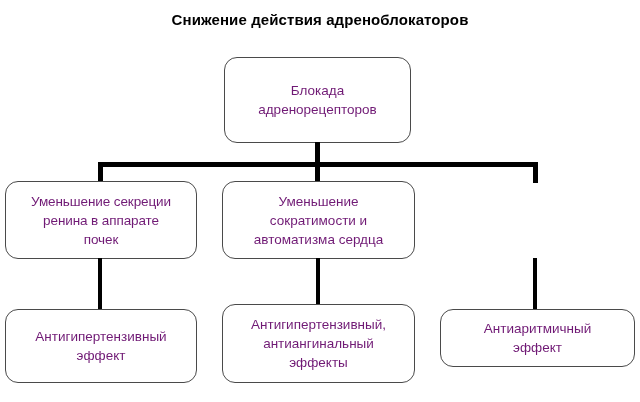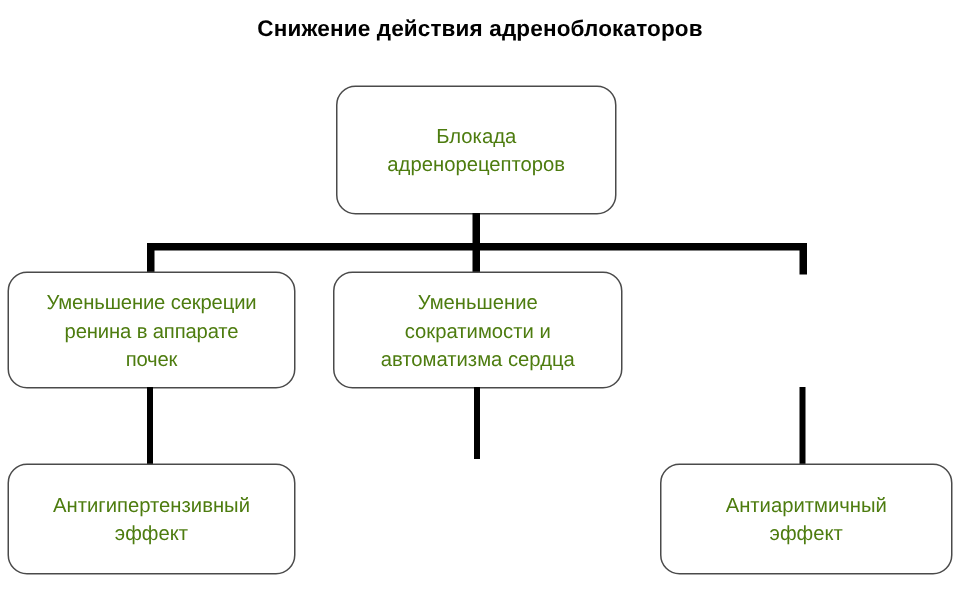--- a/index.html
+++ b/index.html
@@ -33,21 +33,21 @@
   .node {
     position: absolute;
     box-sizing: border-box;
     border: 1.3px solid #4a4a4a;
     border-radius: 13px;
     background: #ffffff;
     display: flex;
     align-items: center;
     justify-content: center;
     text-align: center;
-    color: #4d7c0f;
+    color: #701a75;
     font-size: 13.5px;
     line-height: 19px;
     padding: 2px 1px;
   }
   .node .node-text {
     display: block;
     width: 100%;
     white-space: pre-line;
   }
 
@@ -60,21 +60,21 @@
   }
 
   
   .node-m1 { left: 5px;   top: 181px; width: 192px; height: 78px; }
   .node-m2 { left: 222px; top: 181px; width: 193px; height: 78px; }
   .node-m3 { left: 440px; top: 181px; width: 195px; height: 78px; }
 
   
   .node-b1 { left: 5px;   top: 309px; width: 192px; height: 74px; }
   .node-b2 { left: 222px; top: 304px; width: 193px; height: 79px; }
-  .node-b3 { left: 440px; top: 309px; width: 195px; height: 74px; }
+  .node-b3 { left: 440px; top: 309px; width: 195px; height: 58px; }
 
   
   .node-m3 .node-text { letter-spacing: -0.15px; }
   .node-m1 .node-text { letter-spacing: -0.1px; }
 
   
   .conn {
     position: absolute;
     background: #000000;
   }
@@ -118,18 +118,23 @@
   </div>
 
   <div class="conn v-mid-to-bot-left"></div>
   <div class="conn v-mid-to-bot-mid"></div>
   <div class="conn v-mid-to-bot-right"></div>
 
   <div class="node node-b1">
     <span class="node-text">Антигипертензивный
 эффект</span>
   </div>
+  <div class="node node-b2">
+    <span class="node-text">Антигипертензивный,
+антиангинальный
+эффекты</span>
+  </div>
   <div class="node node-b3">
     <span class="node-text">Антиаритмичный
 эффект</span>
   </div>
 
 </div>
 
 </body></html>

